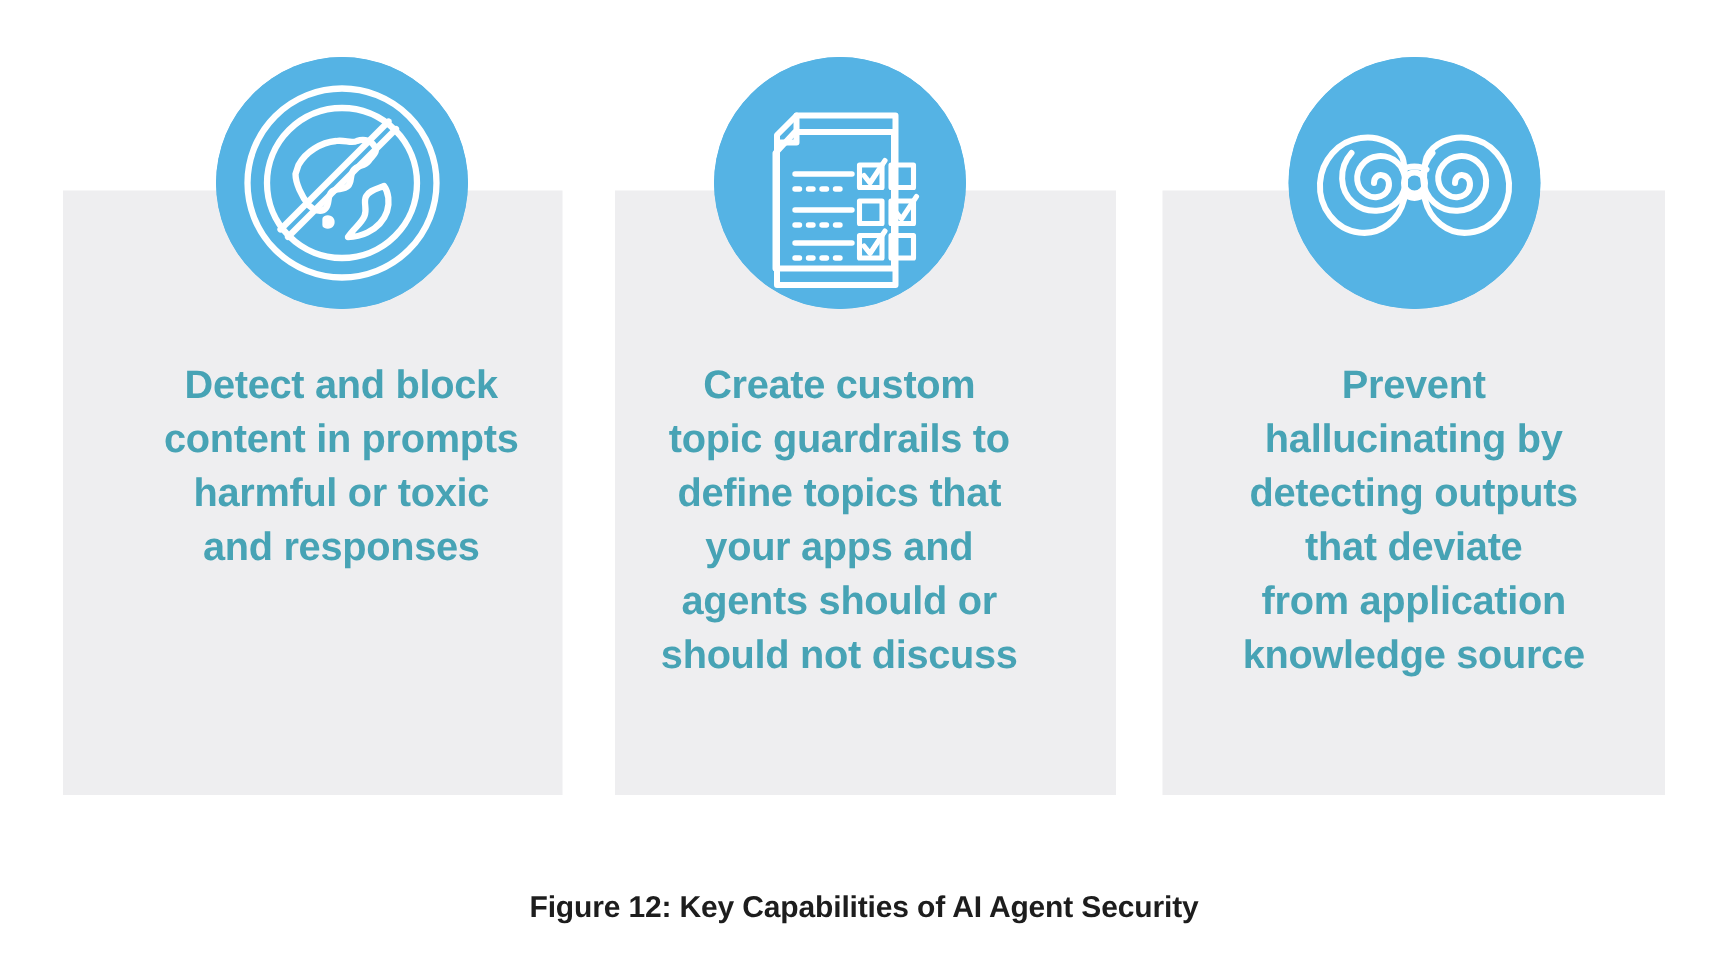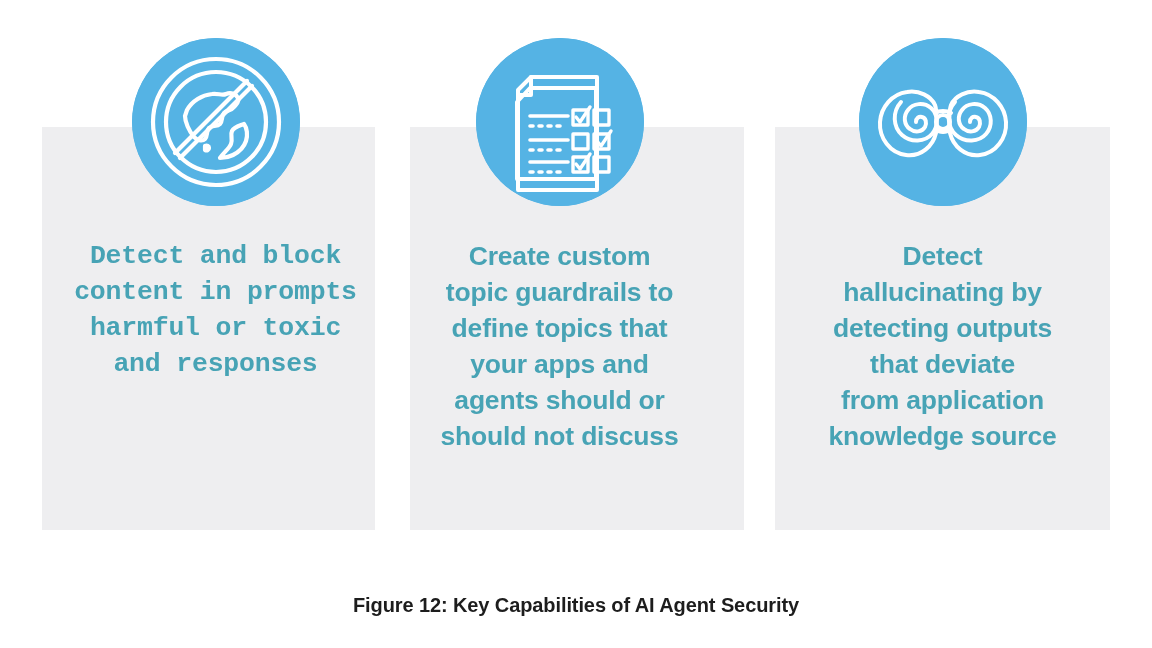--- a/index.html
+++ b/index.html
@@ -32,21 +32,21 @@
   .panel.p0 { left: 42px;  width: 333px; }
   .panel.p1 { left: 410px; width: 334px; }
   .panel.p2 { left: 775px; width: 335px; }
 
   
   .col {
     position: absolute;
     top: 0;
     height: 560px;
   }
-  .col.c0 { left: 42px;  width: 347px; font-family: Liberation Mono, monospace; }
+  .col.c0 { left: 54px;  width: 347px; }
   .col.c1 { left: 410px; width: 299px; }
   .col.c2 { left: 775px; width: 335px; }
 
   .icon-wrap {
     position: absolute;
     top: 38px;
     left: 50%;
     transform: translateX(-50%);
     width: 168px;
     height: 168px;
@@ -209,21 +209,21 @@
                    C66 104 52 105 43 97 C34 89 33 74 42 64"></path>
 
           <path d="M111 84 C111 80 114 78 117 79 C121 80 122 85 120 89
                    C117 94 110 95 105 91 C99 87 98 78 103 72
                    C108 65 119 64 126 70 C133 76 134 88 127 96
                    C120 104 106 105 97 97 C88 89 87 74 96 64"></path>
         </g>
       </svg>
     </div>
     <div class="caption-block">
-      <span class="line">Detect</span>
+      <span class="line">Prevent</span>
       <span class="line">hallucinating by</span>
       <span class="line">detecting outputs</span>
       <span class="line">that deviate</span>
       <span class="line">from application</span>
       <span class="line">knowledge source</span>
     </div>
   </div>
 
   <div id="figure-caption">Figure 12: Key Capabilities of AI Agent Security</div>
 

